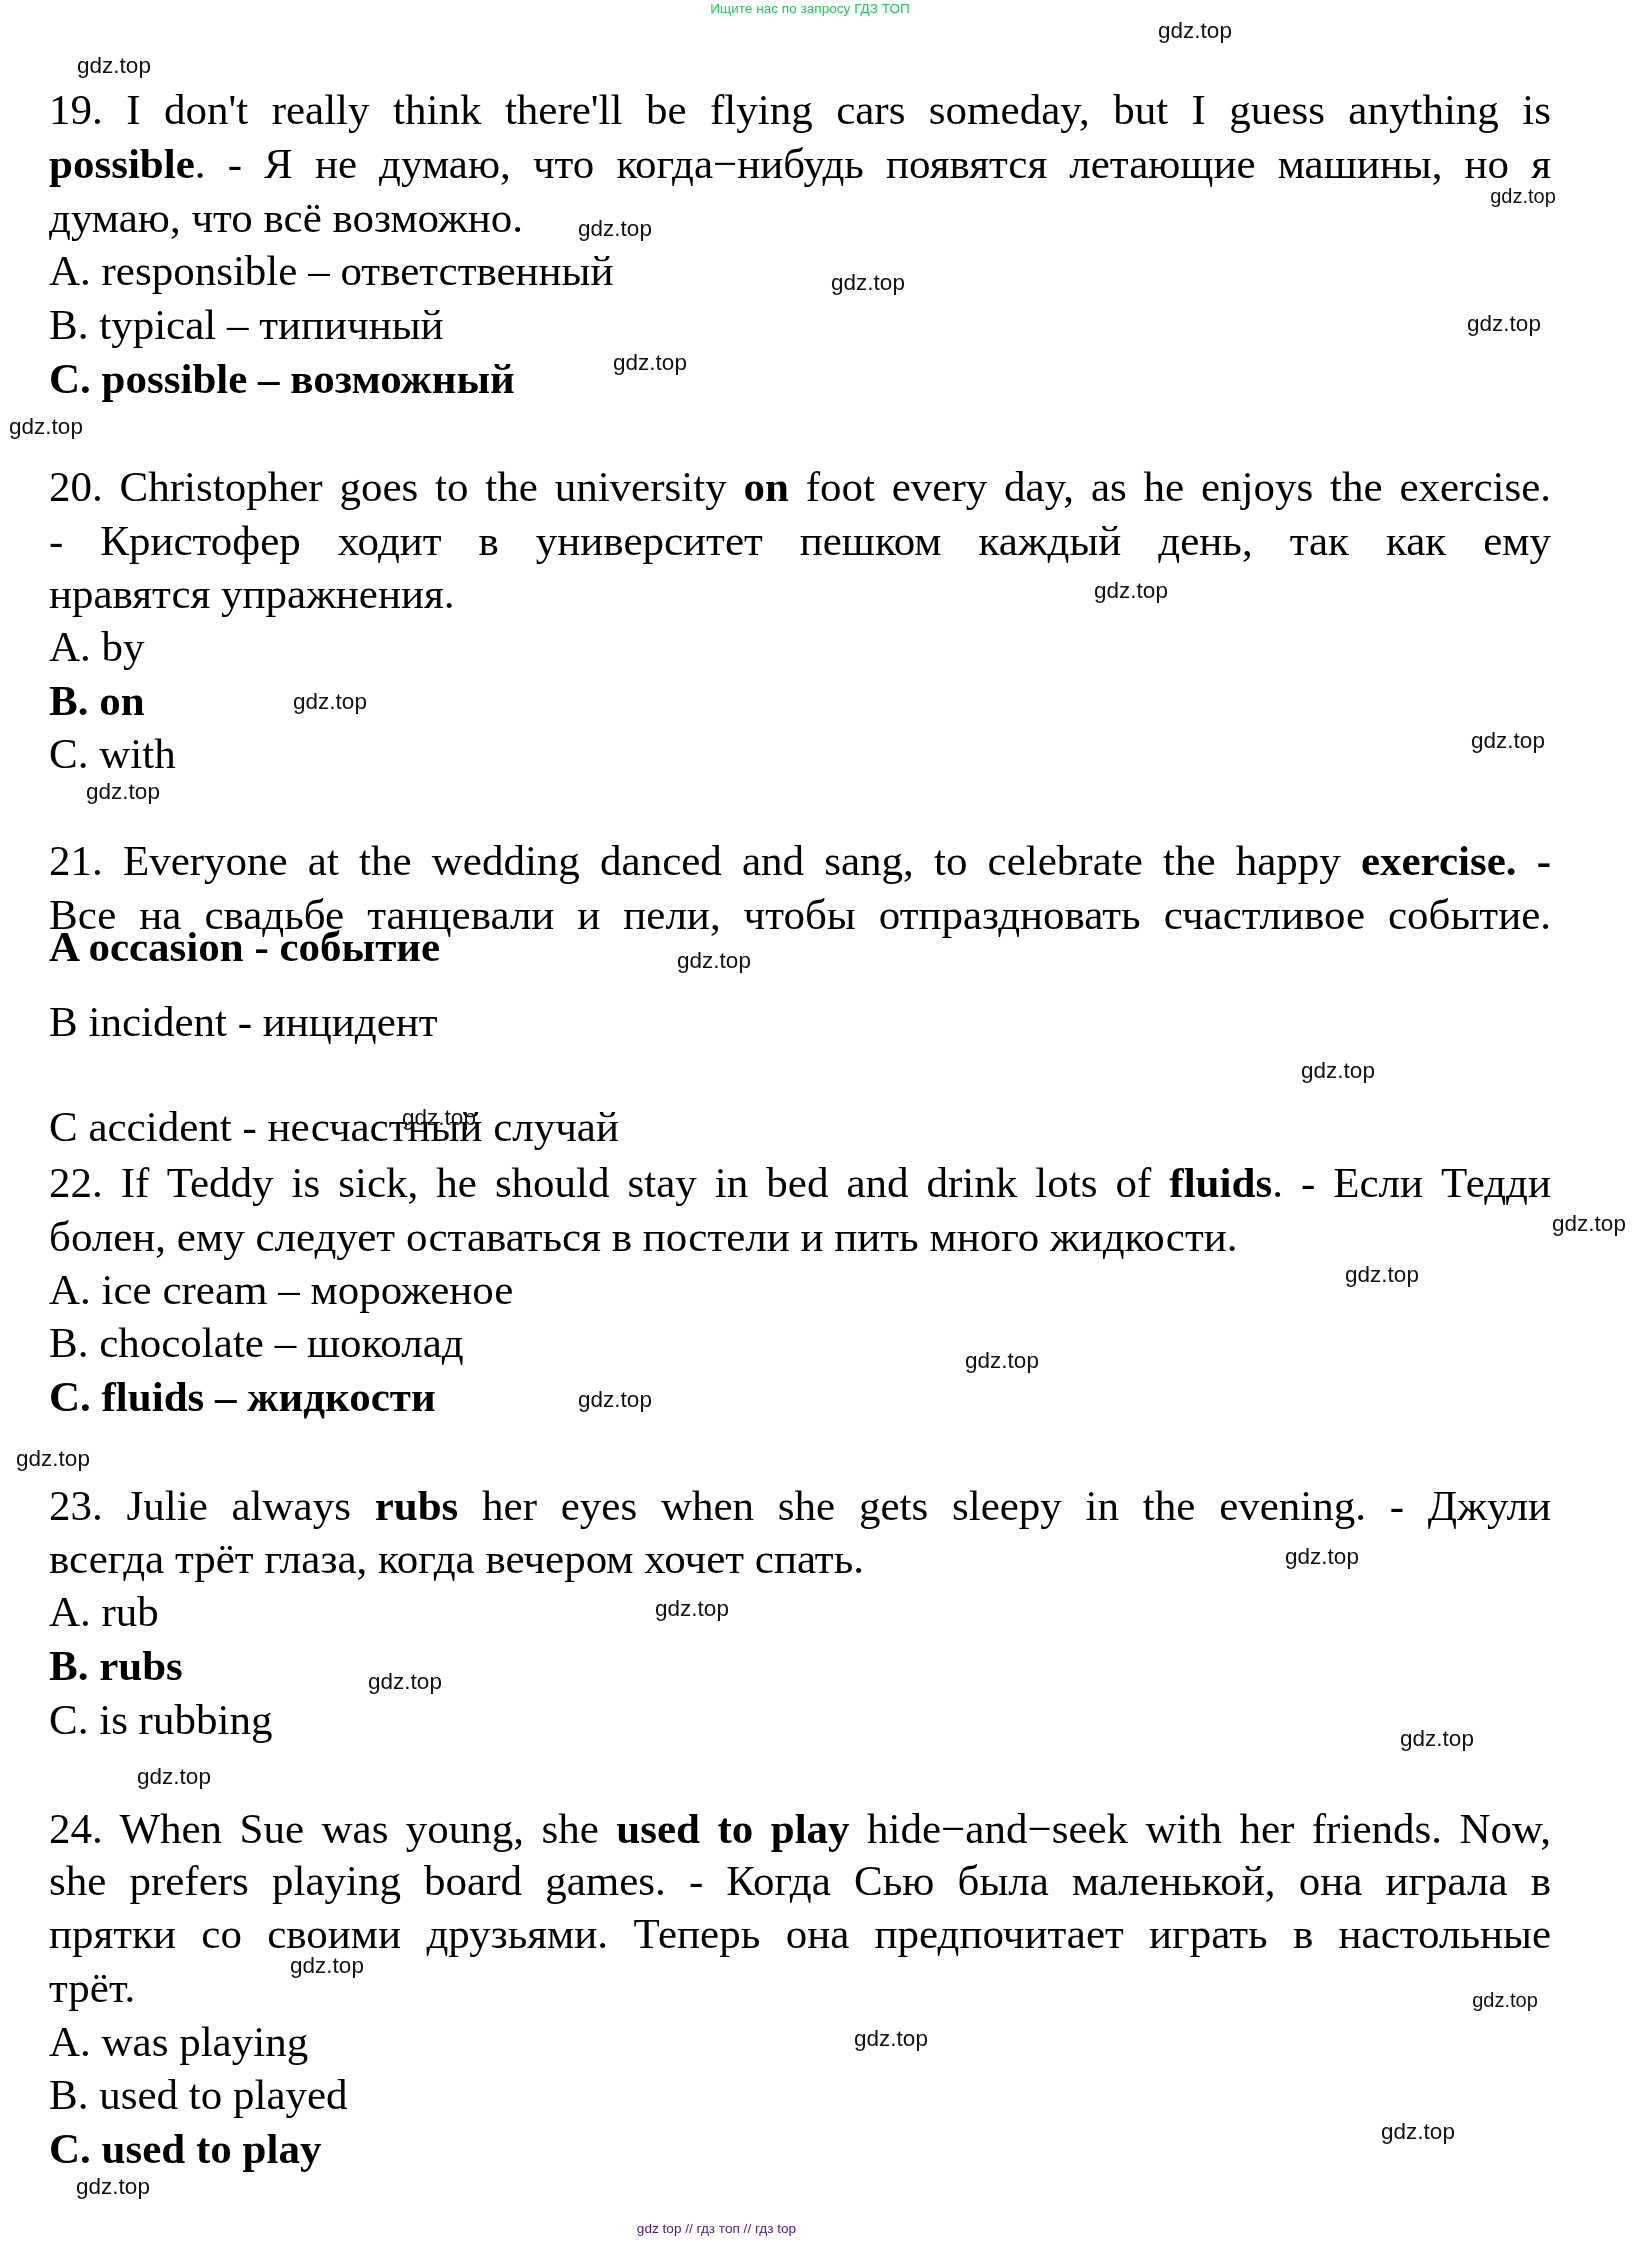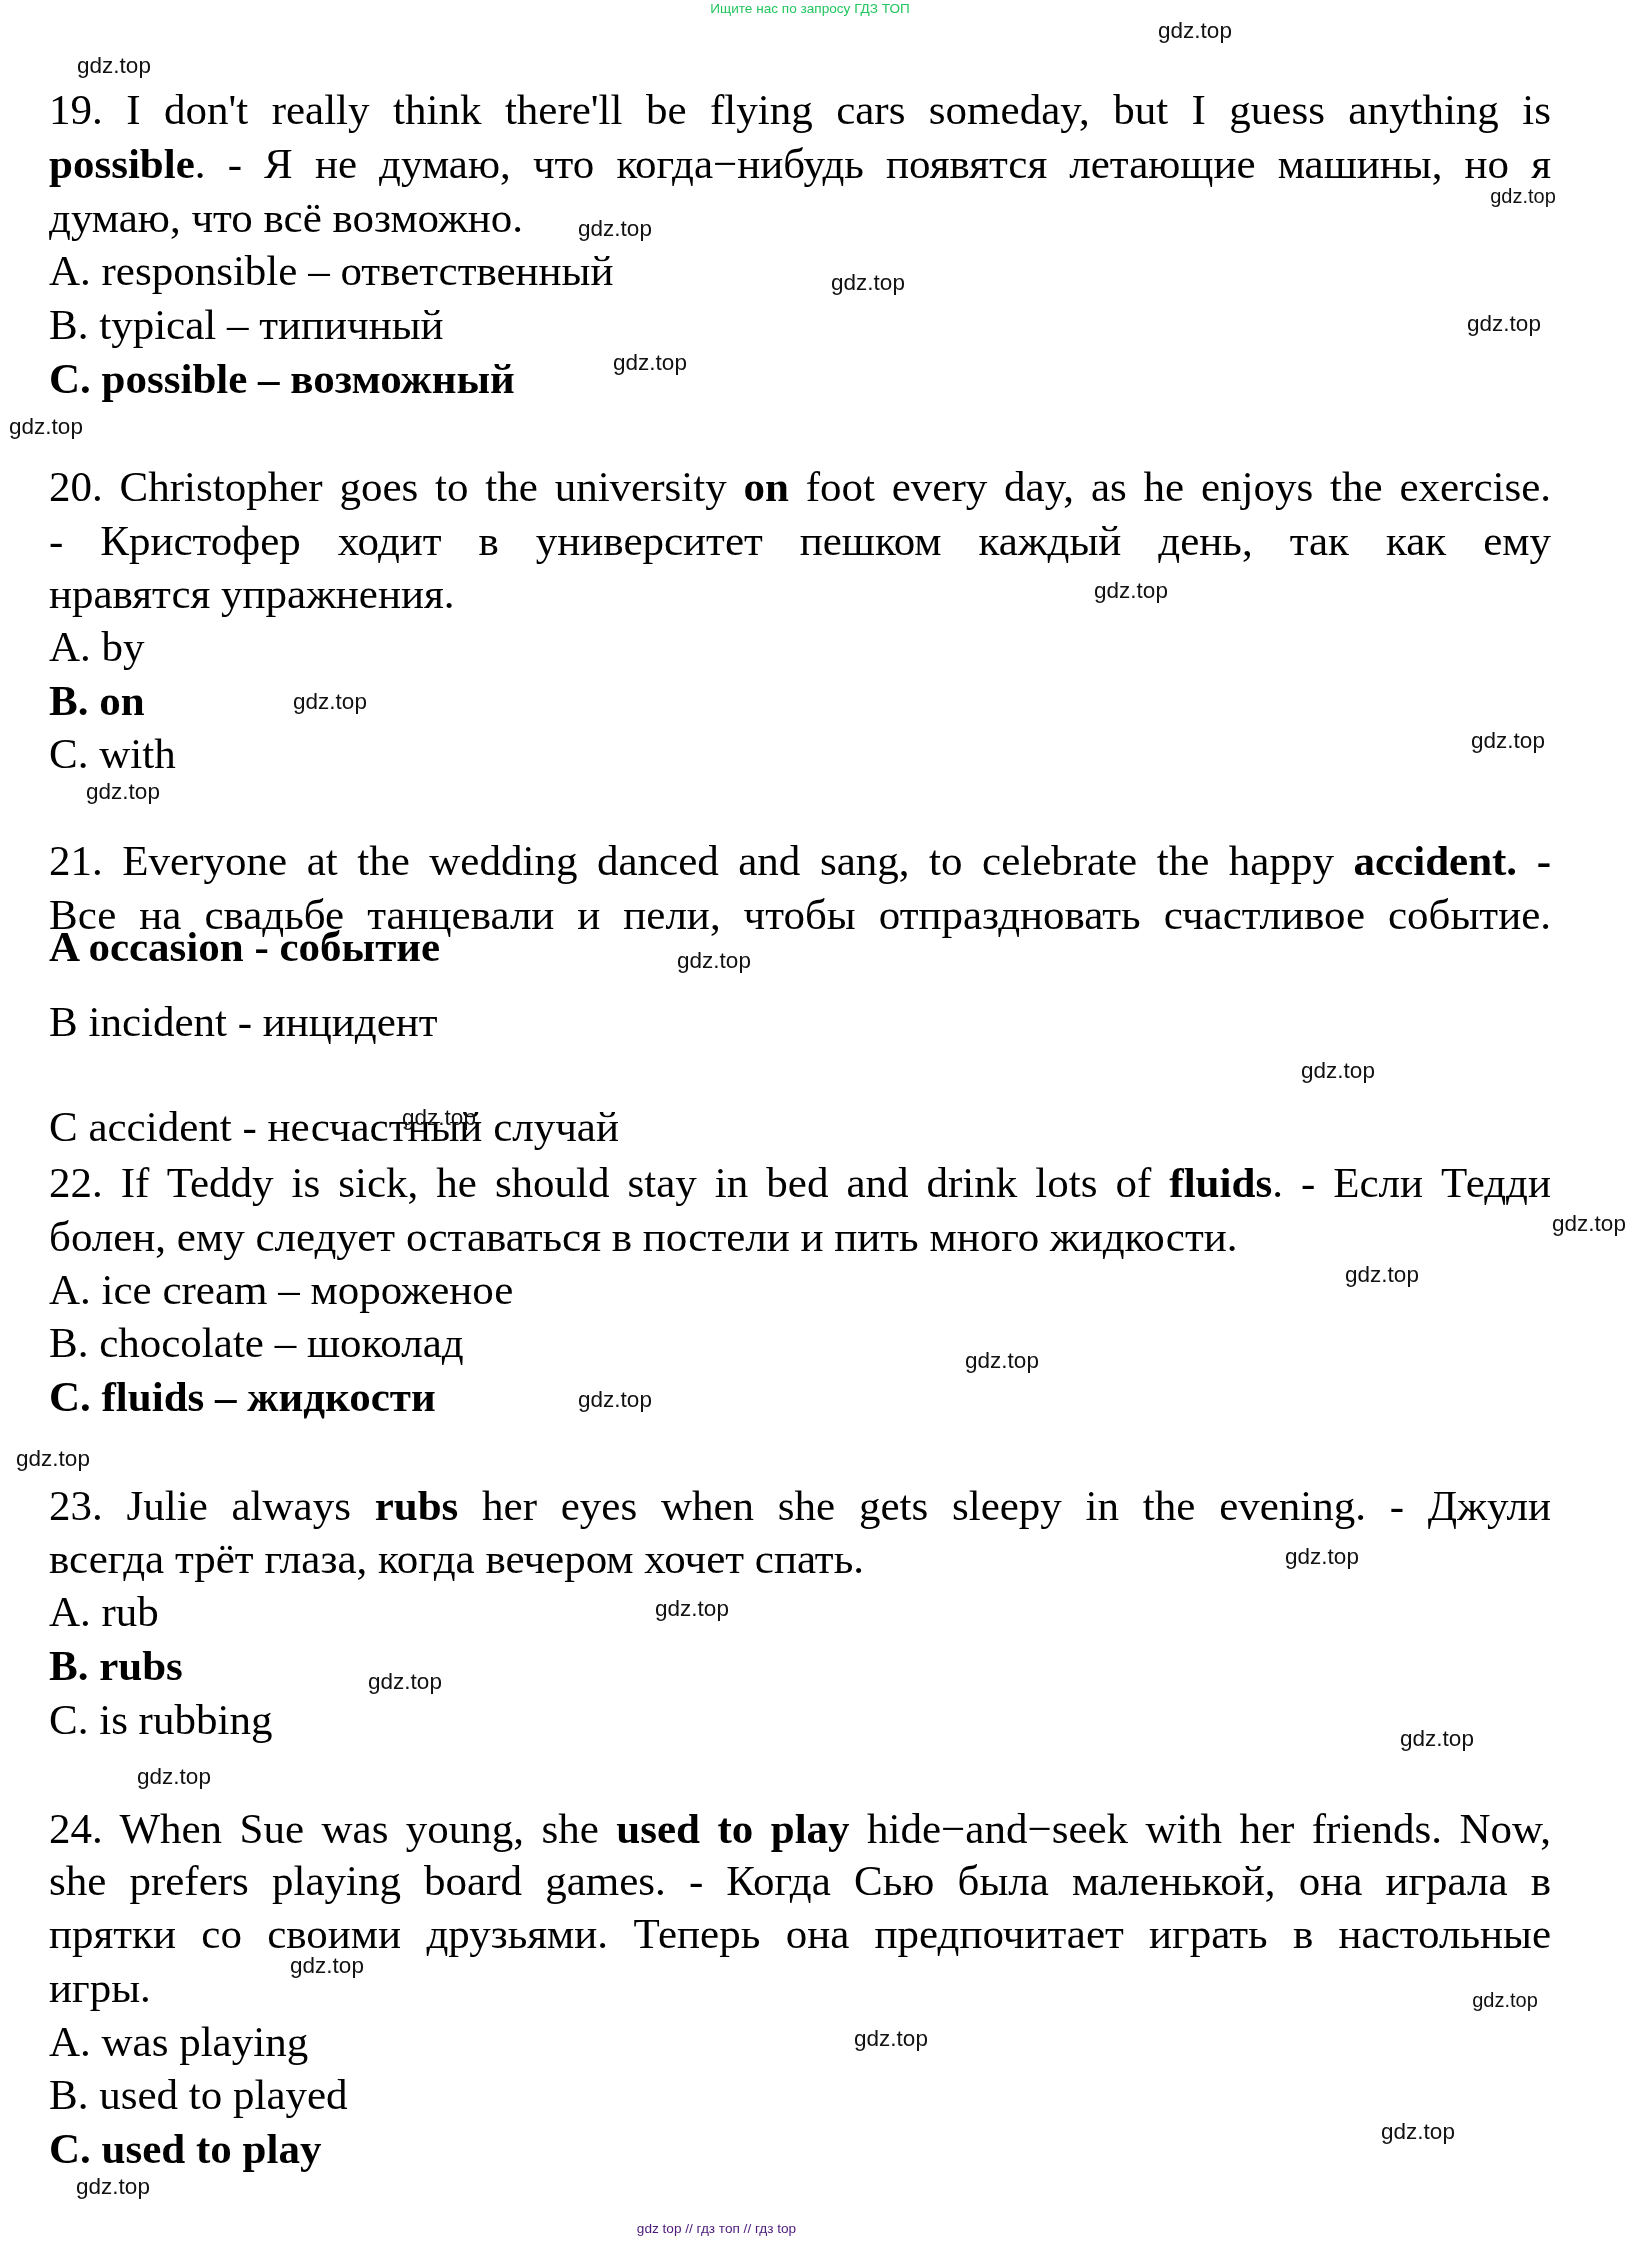--- a/index.html
+++ b/index.html
@@ -33,21 +33,21 @@
 <div>
   <div class="ln j" style="top:460px"><span>20. Christopher goes to the university </span><span class="b">on</span><span> foot every day, as he enjoys the exercise.</span></div>
   <div class="ln j" style="top:514px; word-spacing:6.4px"><span>- Кристофер ходит в университет пешком каждый день, так как ему</span></div>
   <div class="ln" style="top:567px"><span>нравятся упражнения.</span></div>
   <div class="ln" style="top:620px">A. by</div>
   <div class="ln b" style="top:674px">B. on</div>
   <div class="ln" style="top:727px">C. with</div>
 </div>
 
 <div>
-  <div class="ln j" style="top:834px"><span>21. Everyone at the wedding danced and sang, to celebrate the happy </span><span class="b">accident. -</span></div>
+  <div class="ln j" style="top:834px"><span>21. Everyone at the wedding danced and sang, to celebrate the happy </span><span class="b">exercise. -</span></div>
   <div class="ln j" style="top:888px"><span>Все на свадьбе танцевали и пели, чтобы отпраздновать счастливое событие.</span></div>
   <div class="ln b" style="top:920px">A occasion - событие</div>
   <div class="ln" style="top:995px">B incident - инцидент</div>
   <div class="ln" style="top:1100px">C accident - несчастный случай</div>
 </div>
 
 <div>
   <div class="ln j" style="top:1156px"><span>22. If Teddy is sick, he should stay in bed and drink lots of </span><span class="b">fluids</span><span>. - Если Тедди</span></div>
   <div class="ln" style="top:1210px"><span>болен, ему следует оставаться в постели и пить много жидкости.</span></div>
   <div class="ln" style="top:1263px">A. ice cream – мороженое</div>
@@ -60,21 +60,21 @@
   <div class="ln" style="top:1532px"><span>всегда трёт глаза, когда вечером хочет спать.</span></div>
   <div class="ln" style="top:1585px">A. rub</div>
   <div class="ln b" style="top:1639px">B. rubs</div>
   <div class="ln" style="top:1693px">C. is rubbing</div>
 </div>
 
 <div>
   <div class="ln j" style="top:1802px"><span>24. When Sue was young, she </span><span class="b">used to play</span><span> hide−and−seek with her friends. Now,</span></div>
   <div class="ln j" style="top:1854px"><span>she prefers playing board games. - Когда Сью была маленькой, она играла в</span></div>
   <div class="ln j" style="top:1907px"><span>прятки со своими друзьями. Теперь она предпочитает играть в настольные</span></div>
-  <div class="ln" style="top:1961px"><span>игры.</span></div>
+  <div class="ln" style="top:1961px"><span>трёт.</span></div>
   <div class="ln" style="top:2015px">A. was playing</div>
   <div class="ln" style="top:2068px">B. used to played</div>
   <div class="ln b" style="top:2122px">C. used to play</div>
 </div>
 
 <div class="wm" style="left:1195px;top:31px">gdz.top</div>
 <div class="wm" style="left:114px;top:66px">gdz.top</div>
 <div class="wm" style="left:615px;top:229px">gdz.top</div>
 <div class="wm s" style="left:1523px;top:196px">gdz.top</div>
 <div class="wm" style="left:868px;top:283px">gdz.top</div>

